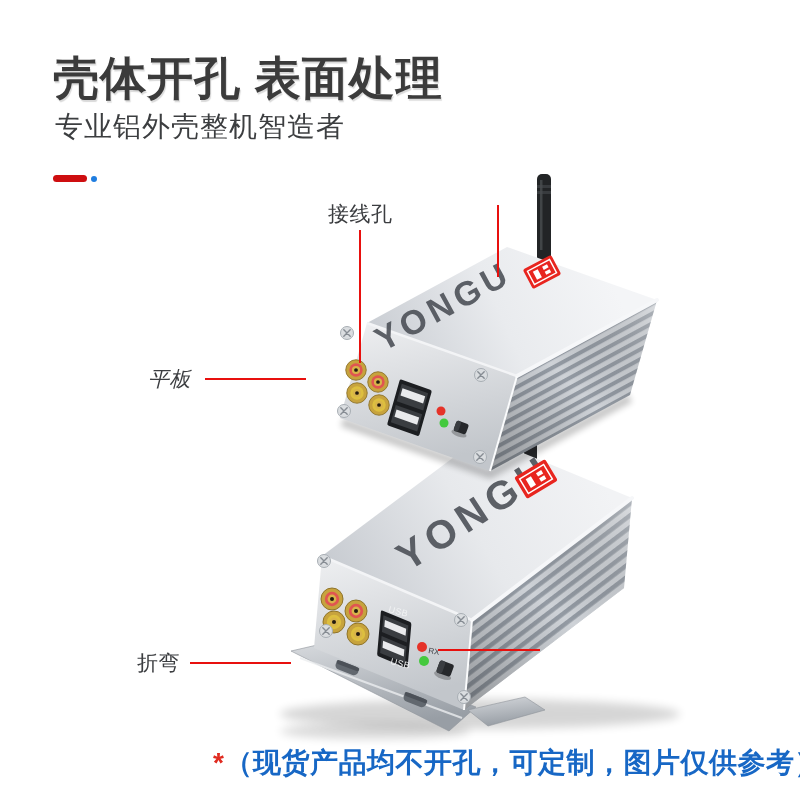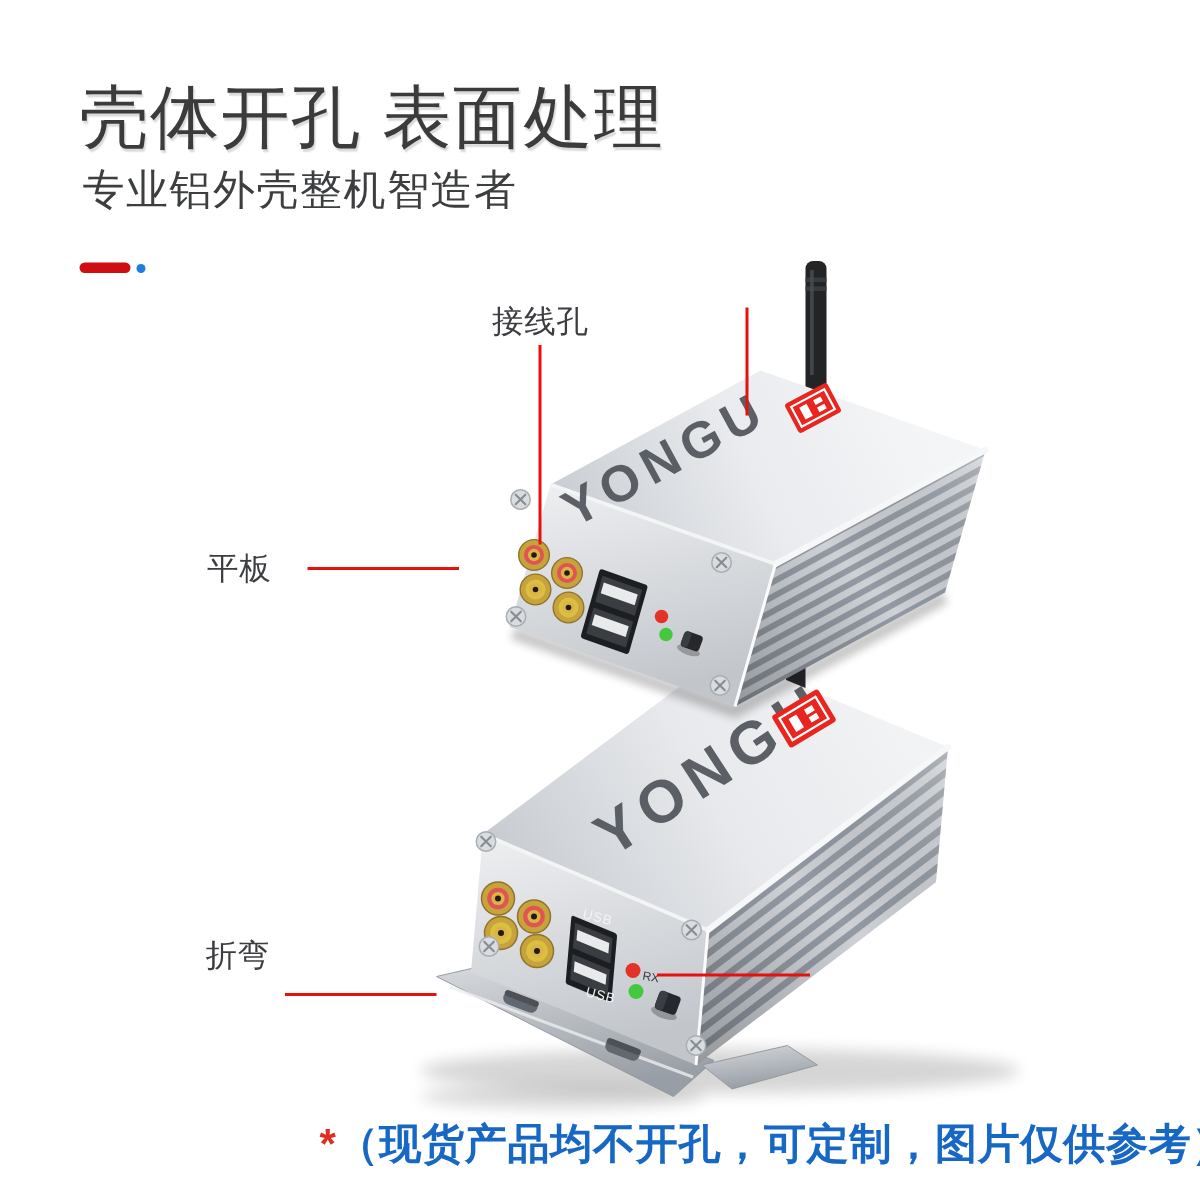--- a/index.html
+++ b/index.html
@@ -1,18 +1,18 @@
 <!DOCTYPE html>
 <html><head>
 <meta charset="utf-8">
 <style>
   html,body{margin:0;padding:0;background:#fff;}
   .stage{position:relative;width:800px;height:800px;background:#ffffff;overflow:hidden;
          font-family:"Liberation Sans","DejaVu Sans",sans-serif;}
-  .title{position:absolute;left:53px;top:48px;font-size:46px;font-weight:400;color:#3b3b3b;
+  .title{position:absolute;left:53px;top:48px;font-size:46px;font-weight:700;color:#3b3b3b;
          letter-spacing:1px;text-shadow:1px 2px 1px rgba(0,0,0,0.15);white-space:nowrap;}
   .subtitle{position:absolute;left:55px;top:108px;font-size:28px;font-weight:400;color:#3c3e40;
             letter-spacing:1px;white-space:nowrap;text-align:right;}
   .dash{position:absolute;left:53px;top:175px;width:34px;height:7px;border-radius:4px;}
   .dot{position:absolute;left:91px;top:176px;width:6px;height:6px;border-radius:50%;}
   .co-label{position:absolute;color:#3b3d40;font-size:21px;letter-spacing:0.5px;white-space:nowrap;}
   .co-label.small{font-size:20px;}
   .line-v{position:absolute;width:2px;}
   .line-h{position:absolute;height:2px;}
   .footnote{position:absolute;left:213px;top:744px;font-size:28px;font-weight:700;
@@ -215,20 +215,20 @@
   <div class="dash" style="background:#ce0e10;"></div>
   <div class="dot" style="background:#1f7de0;"></div>
 
   <div class="line-v" style="left:359px;top:230px;height:133px;background:#e8100e;"></div>
   <div class="line-v" style="left:497px;top:205px;height:72px;background:#e8100e;"></div>
   <div class="line-h" style="left:205px;top:378px;width:101px;background:#e8100e;"></div>
   <div class="line-h" style="left:190px;top:662px;width:101px;background:#e8100e;"></div>
   <div class="line-h" style="left:438px;top:649px;width:102px;background:#e8100e;"></div>
 
   <div class="co-label" style="left:328px;top:200px;">接线孔</div>
-  <div class="co-label" style="left:138px;top:365px;">平板</div>
-  <div class="co-label" style="left:137px;top:623px;">折弯</div>
+  <div class="co-label" style="left:148px;top:365px;font-style:italic;">平板</div>
+  <div class="co-label" style="left:137px;top:649px;">折弯</div>
 
   <div class="footnote">
     <span style="color:#e02b20;">*</span><span style="color:#1767c5;">（现货产品均不开孔，可定制，图片仅供参考）</span>
   </div>
 
 </div>
 
 </body></html>

